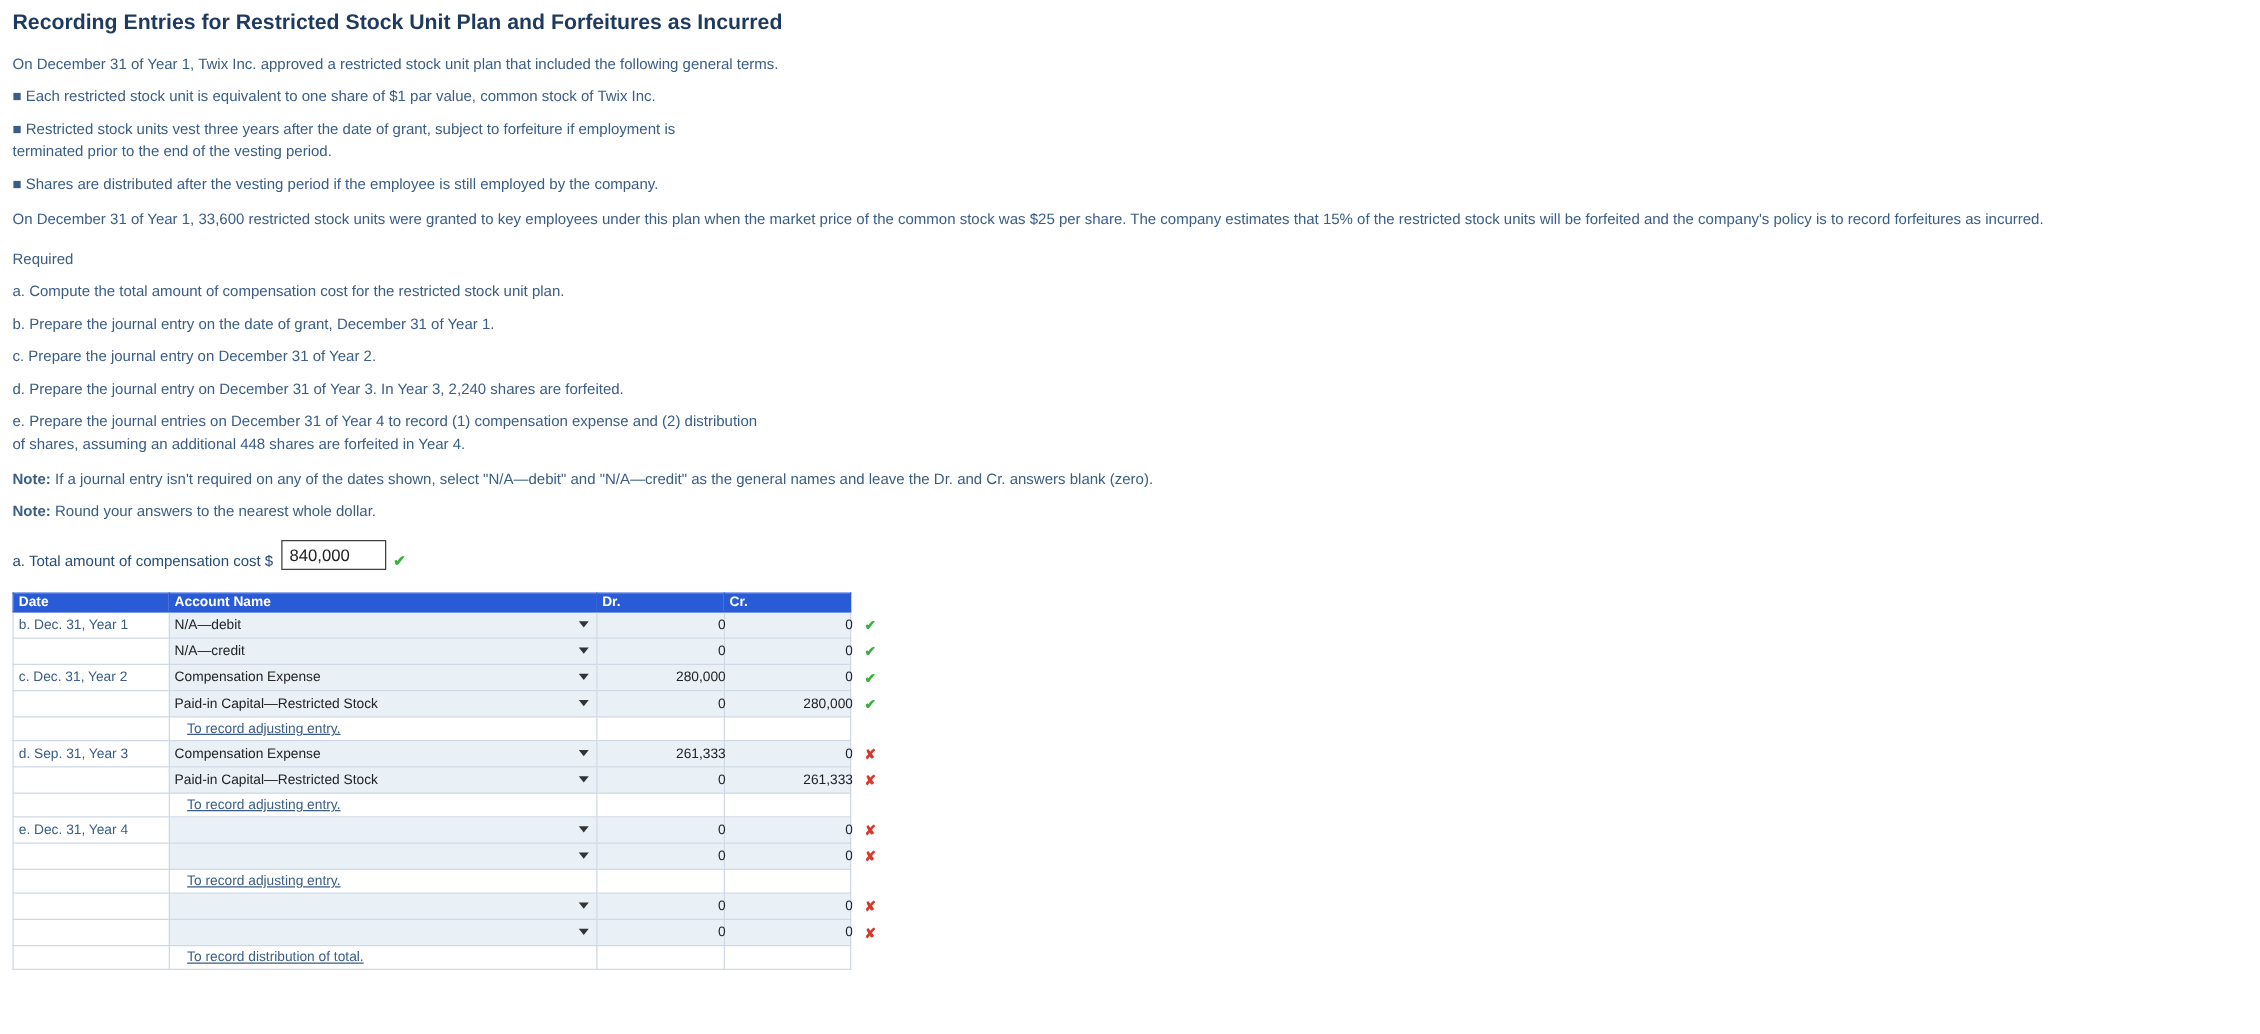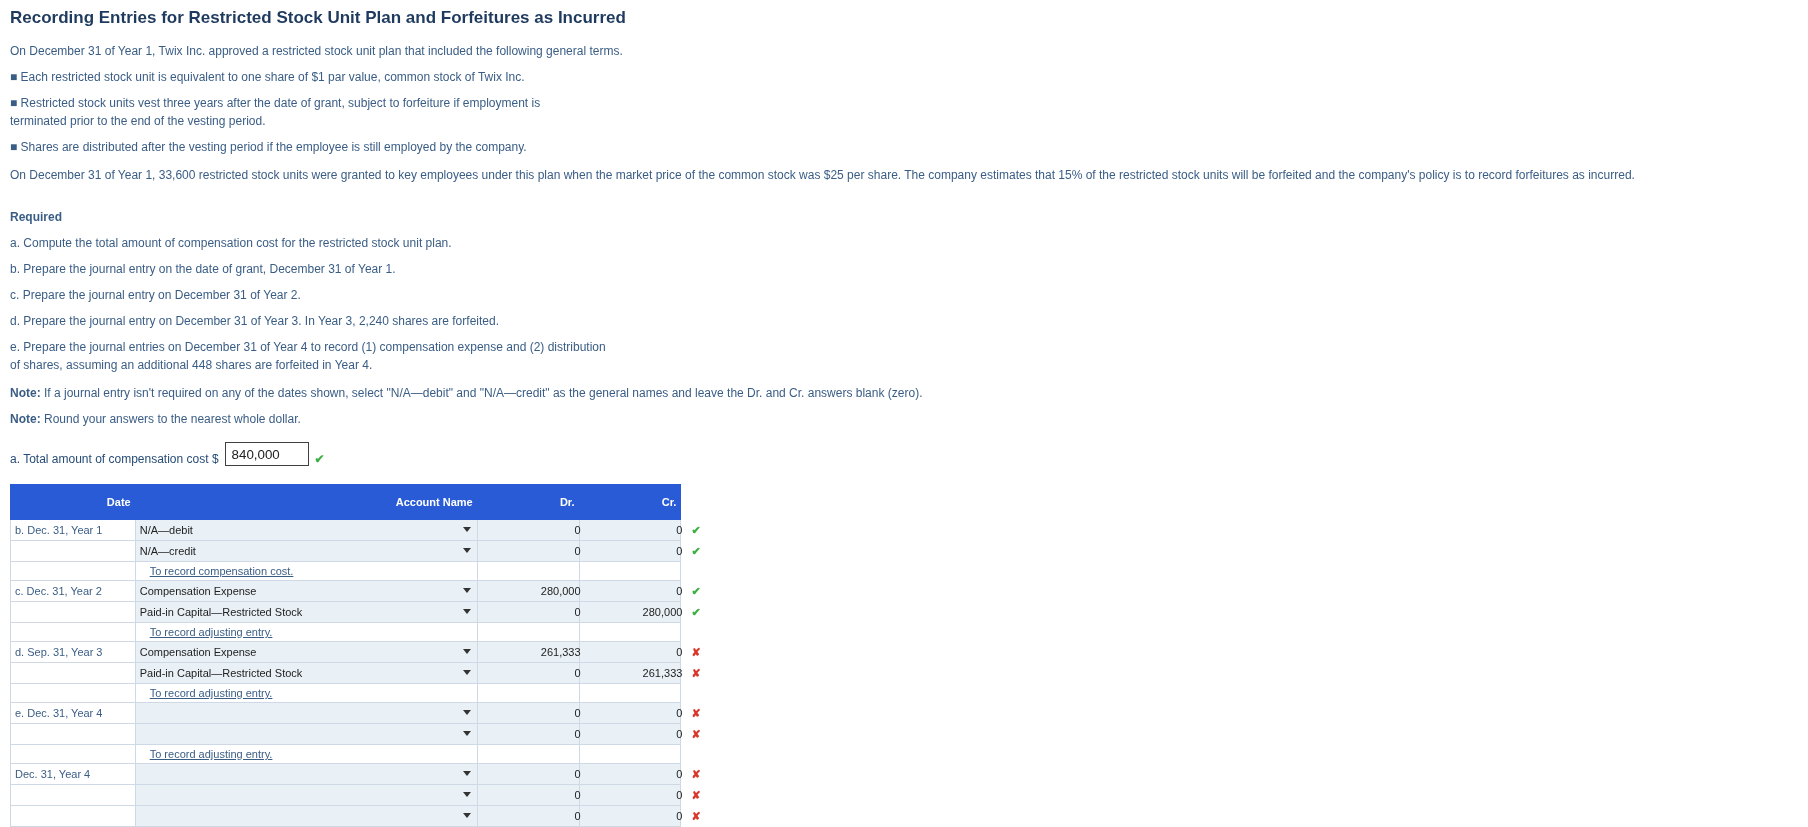--- a/index.html
+++ b/index.html
@@ -7,43 +7,43 @@
     padding: 0;
     font-family: "Segoe UI", Arial, sans-serif;
     font-size: 12px;
     color: #274c77;
     background: #fff;
   }
   body { padding: 8px 10px 30px 10px; }
   .title { font-weight: 700; font-size: 17px; color: #1f3a5f; margin-bottom: 14px; }
   .para { color: #3a5d85; line-height: 1.5; margin-bottom: 8px; }
   .bullet::before { content: "■ "; color: #3a5d85; }
-  .req-head { font-weight: 700; margin-top: 24px; }
+  .req-head { font-weight: 400; margin-top: 14px; }
   .note b { font-weight: 700; }
   .sec-a { margin-top: 14px; display:flex; align-items:flex-end; gap:6px; }
   .sec-a .input {
     width: 70px; height: 20px; border: 1px solid #404040; background:#fff;
     padding: 1px 6px; text-align:left; color:#222;
   }
   .check { color:#3cb043; font-weight:700; }
   .cross { color:#d9372a; font-weight:700; }
 
   table.je {
     border-collapse: collapse;
     margin-top: 18px;
     width: 700px;
   }
   table.je th {
     background: #2a5bd7;
     color: #fff;
     font-weight: 700;
     font-size: 11px;
-    padding: 11px 4px;
+    padding: 1px 4px;
     border: 1px solid #2a5bd7;
-    text-align: right;
+    text-align: left;
   }
   table.je th.date { width: 100px; }
   table.je th.acct { width: 290px; }
   table.je th.num { width: 80px; }
   table.je td {
     border: 1px solid #cfd9e6;
     padding: 0;
     height: 18px;
     vertical-align: middle;
     font-size: 11px;
@@ -133,27 +133,20 @@
         <td class="acct">
           <div class="sel-wrap">
             <select class="sel"><option>N/A—credit</option></select>
           </div>
         </td>
         <td class="dr"><input class="num-in" value="0" style=""></td>
         <td class="cr"><input class="num-in" value="0" style=""></td>
         <td class="mark"><span class="check">✔</span></td>
       </tr>
       <tr>
-        <td class="date"></td>
-        <td class="memo"><span class="memo-text">To record compensation cost.</span></td>
-        <td class="memo"></td>
-        <td class="memo"></td>
-        <td class="mark"></td>
-      </tr>
-      <tr>
         <td class="date">c. Dec. 31, Year 2</td>
         <td class="acct">
           <div class="sel-wrap">
             <select class="sel"><option>Compensation Expense</option></select>
           </div>
         </td>
         <td class="dr"><input class="num-in" value="280,000" style=""></td>
         <td class="cr"><input class="num-in" value="0" style=""></td>
         <td class="mark"><span class="check">✔</span></td>
       </tr>
@@ -225,31 +218,20 @@
         <td class="dr"><input class="num-in" value="0" style=""></td>
         <td class="cr"><input class="num-in" value="0" style=""></td>
         <td class="mark"><span class="cross">✘</span></td>
       </tr>
       <tr>
         <td class="date"></td>
         <td class="memo"><span class="memo-text">To record adjusting entry.</span></td>
         <td class="memo"></td>
         <td class="memo"></td>
         <td class="mark"></td>
-      </tr>
-      <tr>
-        <td class="date">Dec. 31, Year 4</td>
-        <td class="acct">
-          <div class="sel-wrap">
-            <select class="sel"><option></option></select>
-          </div>
-        </td>
-        <td class="dr"><input class="num-in" value="0" style=""></td>
-        <td class="cr"><input class="num-in" value="0" style=""></td>
-        <td class="mark"><span class="cross">✘</span></td>
       </tr>
       <tr>
         <td class="date"></td>
         <td class="acct">
           <div class="sel-wrap">
             <select class="sel"><option></option></select>
           </div>
         </td>
         <td class="dr"><input class="num-in" value="0" style=""></td>
         <td class="cr"><input class="num-in" value="0" style=""></td>

